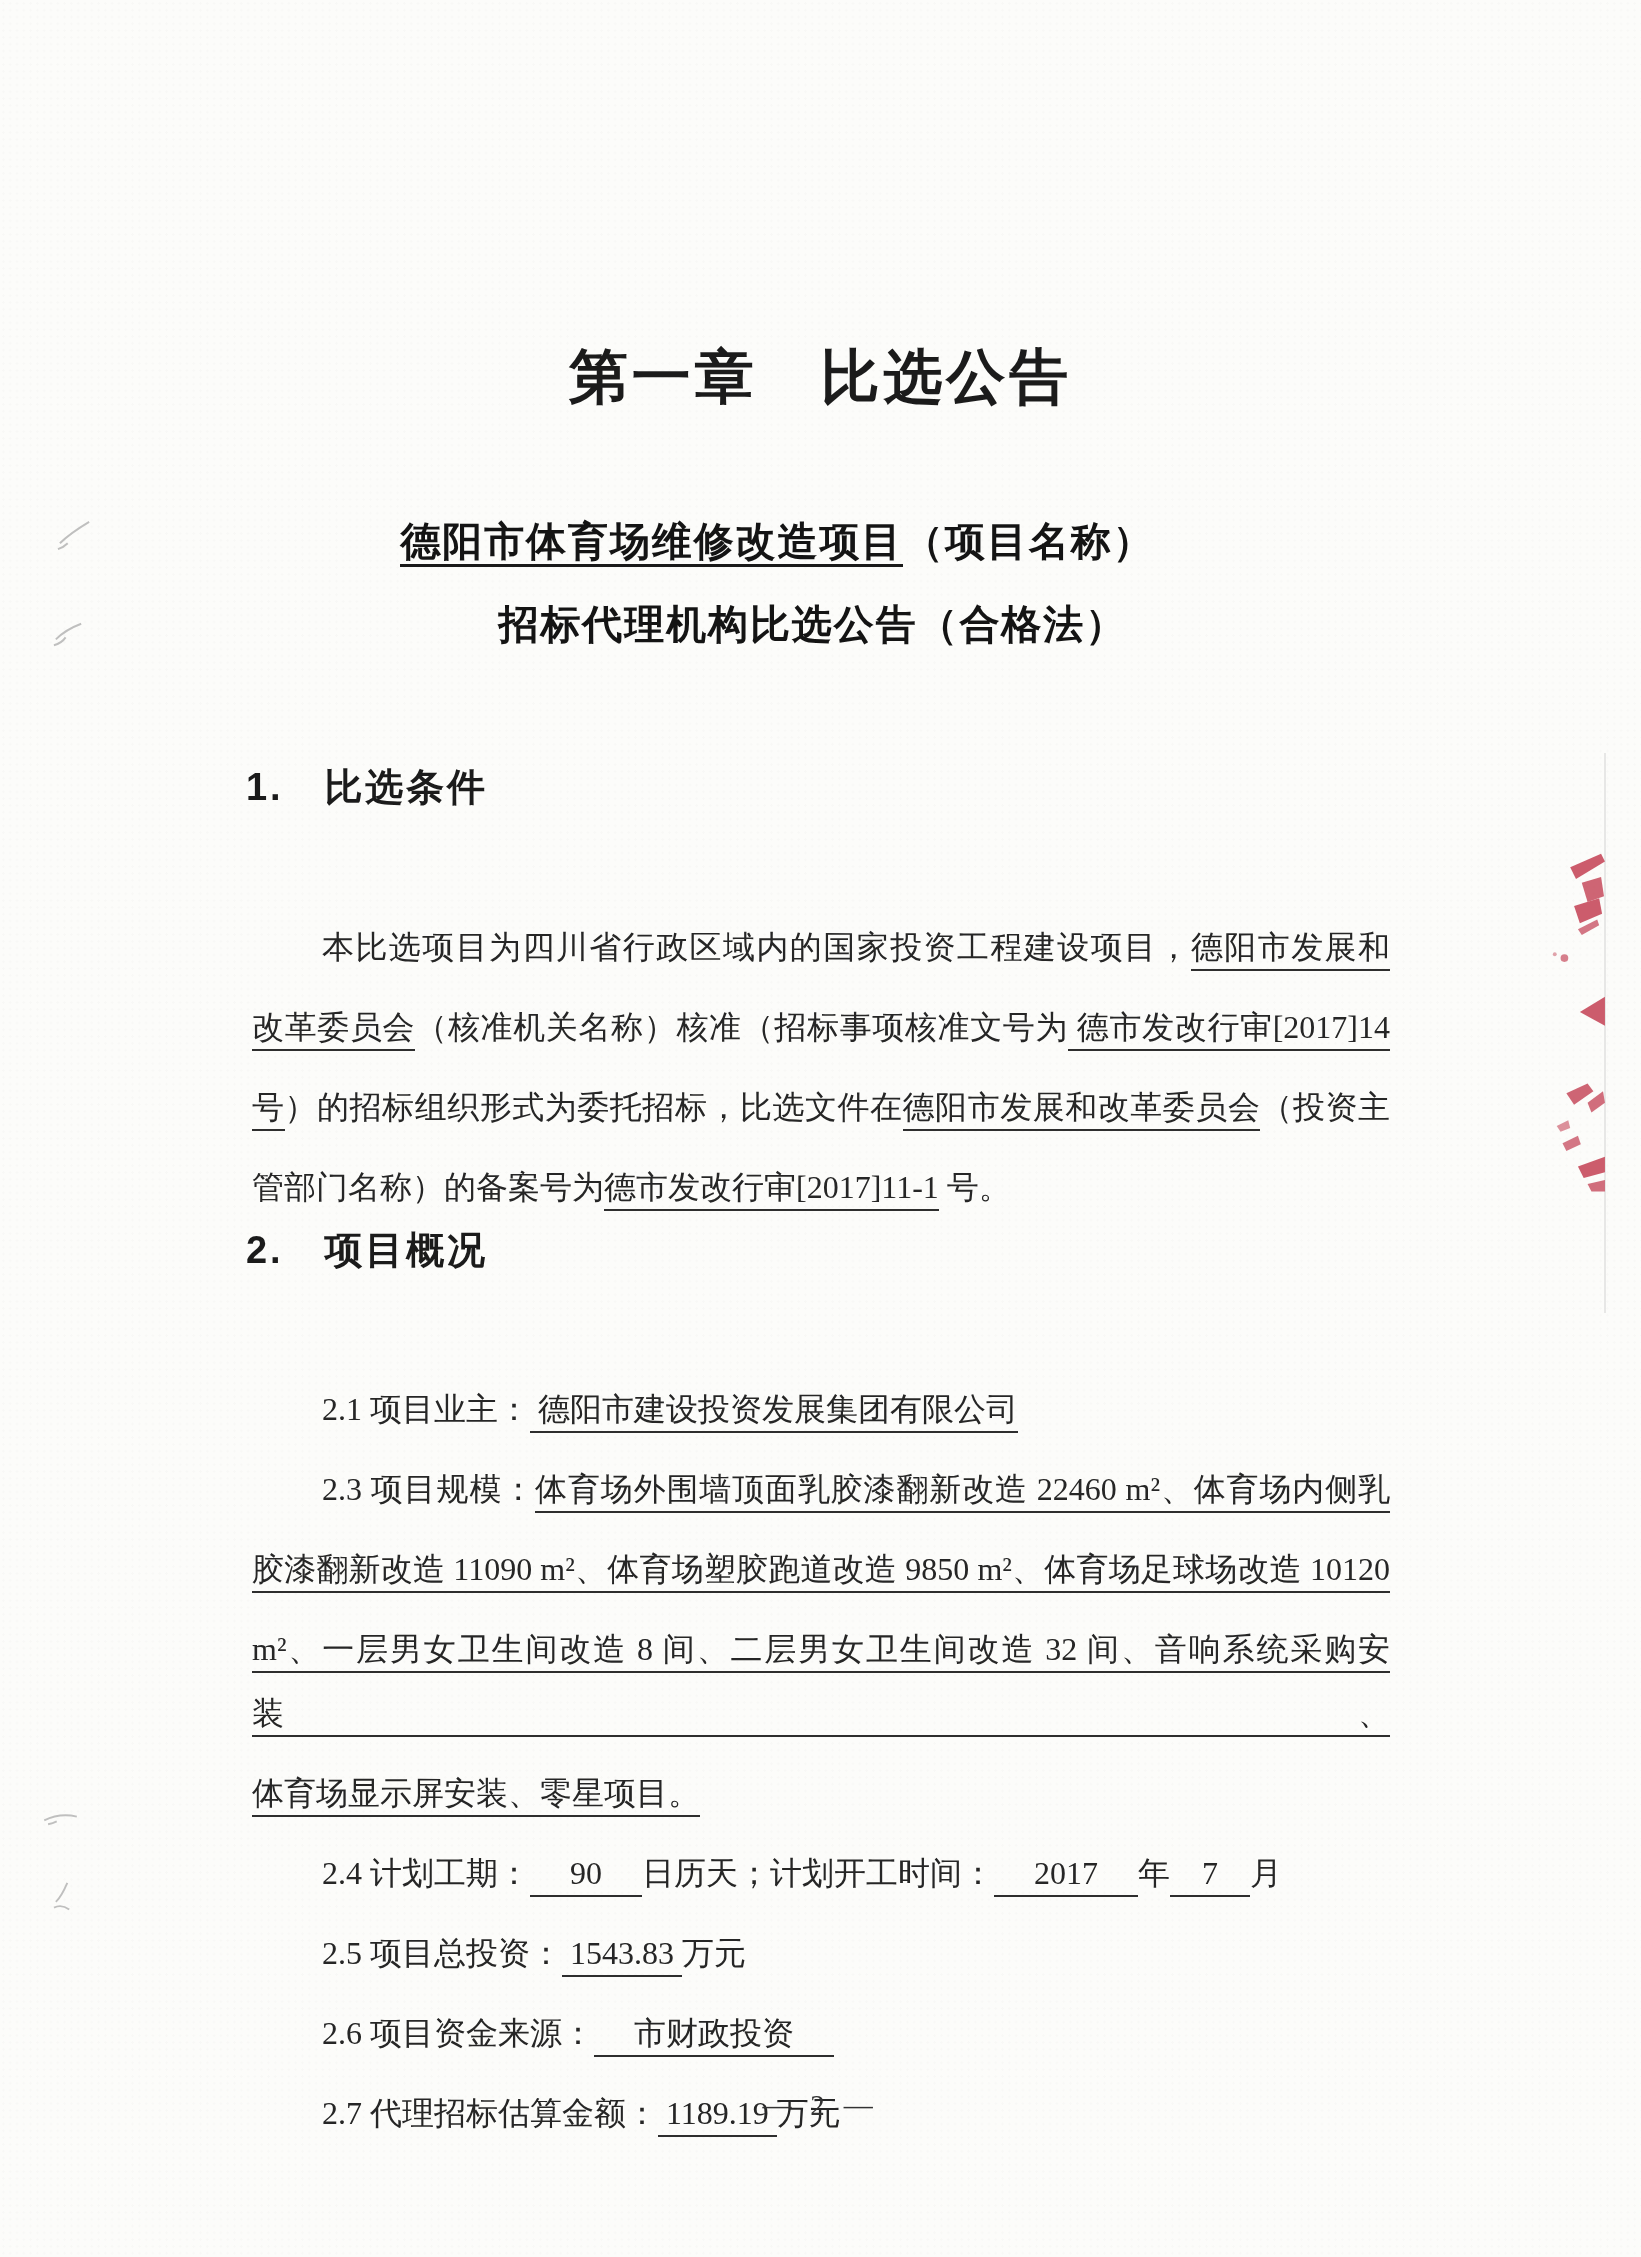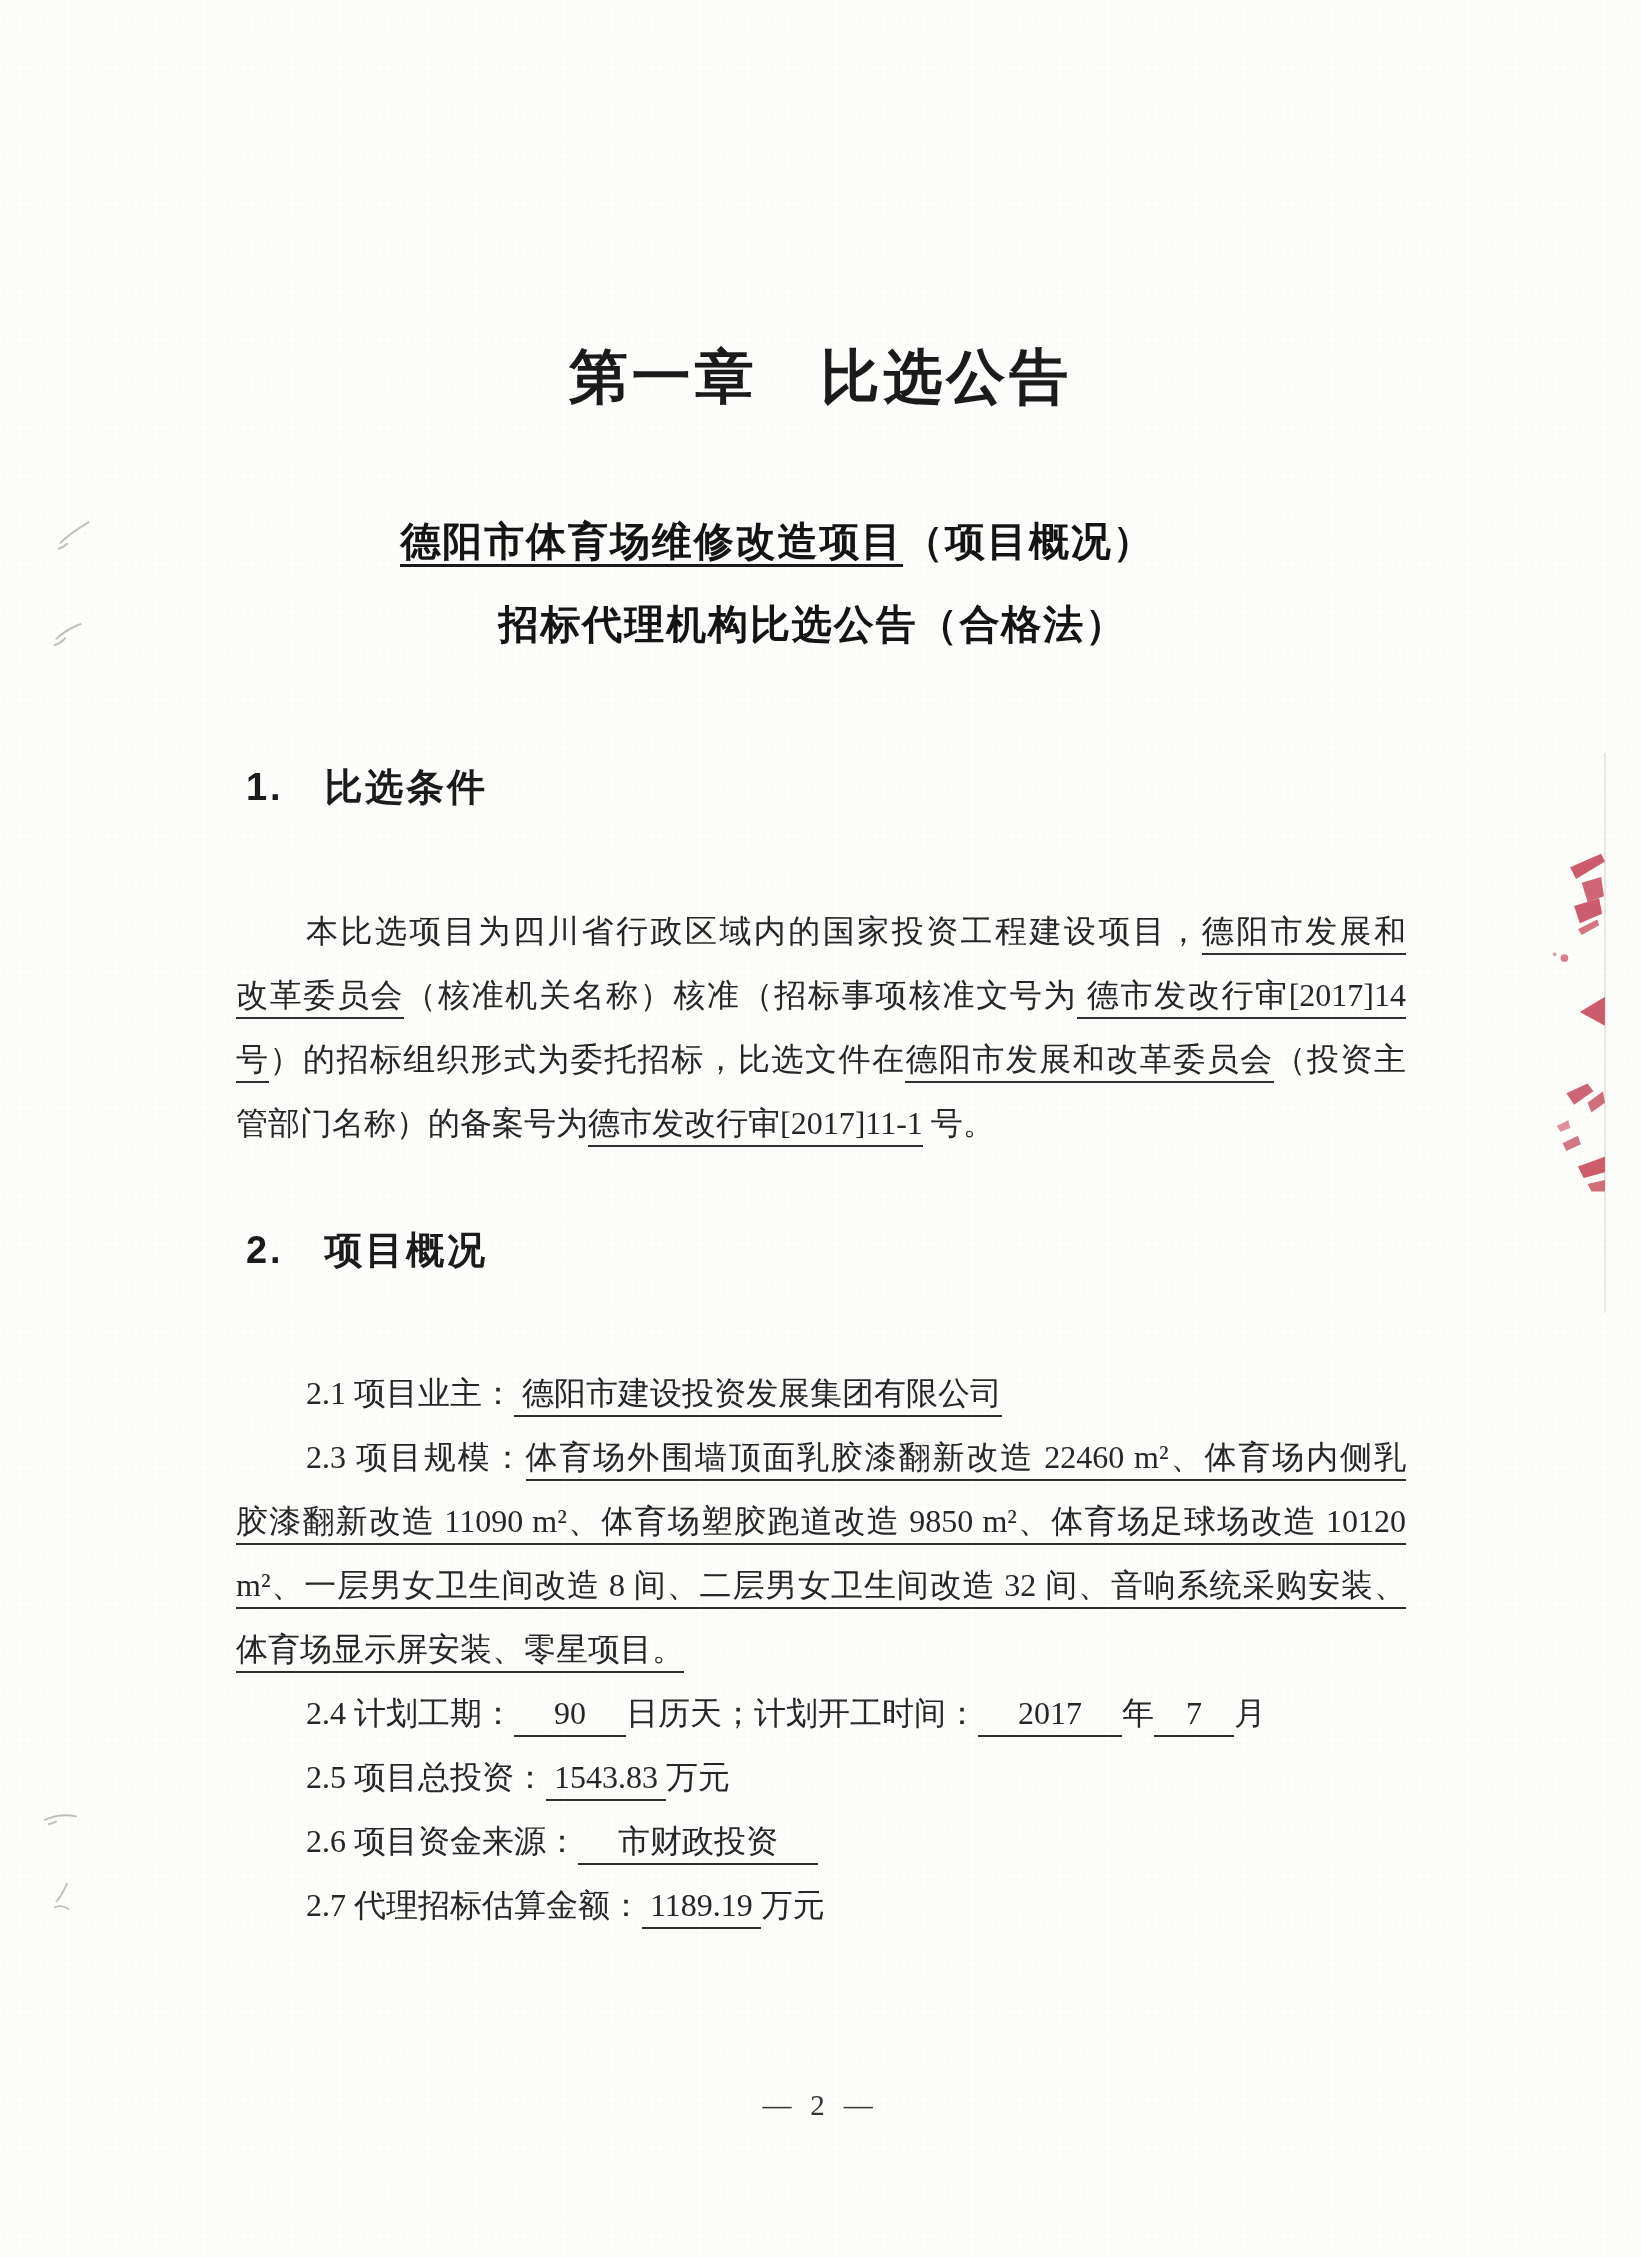--- a/index.html
+++ b/index.html
@@ -45,21 +45,21 @@
   }
   .sec1 { top: 768px; }
   .sec2 { top: 1231px; }
 
   .body {
     position: absolute; left: 236px; width: 1170px;
     font-size: 32px; line-height: 64px; color: #262626;
   }
   .para1 { top: 899px; }
   .items { top: 1361px; }
-  .ln { margin: 0; white-space: normal; }
+  .ln { margin: 16px; white-space: normal; }
   .fill { text-align: justify; text-align-last: justify; }
   .indent { text-indent: 70px; }
   .item { padding-left: 70px; }
   .u { border-bottom: 2.4px solid #2e2e2e; padding-bottom: 3.9px; }
 
   .footer {
     position: absolute; top: 2091px; left: 0; width: 1641px;
     text-align: center; line-height: 1;
     font-size: 29px; letter-spacing: 5.8px; color: #333;
   }
@@ -80,21 +80,21 @@
   .pm3 { left: 42px;  top: 1807px; }
   .pm4 { left: 46px;  top: 1879px; }
 </style>
 </head>
 <body>
 
 <div class="page">
 
   <h1 class="chapter">第一章　比选公告</h1>
 
-  <div class="doc-title line1"><span class="u-heavy">德阳市体育场维修改造项目</span><span>（项目概况）</span></div>
+  <div class="doc-title line1"><span class="u-heavy">德阳市体育场维修改造项目</span><span>（项目名称）</span></div>
 
   <div class="doc-title line2">招标代理机构比选公告（合格法）</div>
 
   <h2 class="sec sec1">1.　比选条件</h2>
 
   <div class="body para1">
     <p class="ln fill indent"><span>本比选项目为四川省行政区域内的国家投资工程建设项目，</span><span class="u">德阳市发展和</span></p>
     <p class="ln fill"><span class="u">改革委员会</span><span>（核准机关名称）核准（招标事项核准文号为</span><span class="u"> 德市发改行审[2017]14</span></p>
     <p class="ln fill"><span class="u">号</span><span>）的招标组织形式为委托招标，比选文件在</span><span class="u">德阳市发展和改革委员会</span><span>（投资主</span></p>
     <p class="ln"><span>管部门名称）的备案号为</span><span class="u">德市发改行审[2017]11-1</span><span> 号。</span></p>

